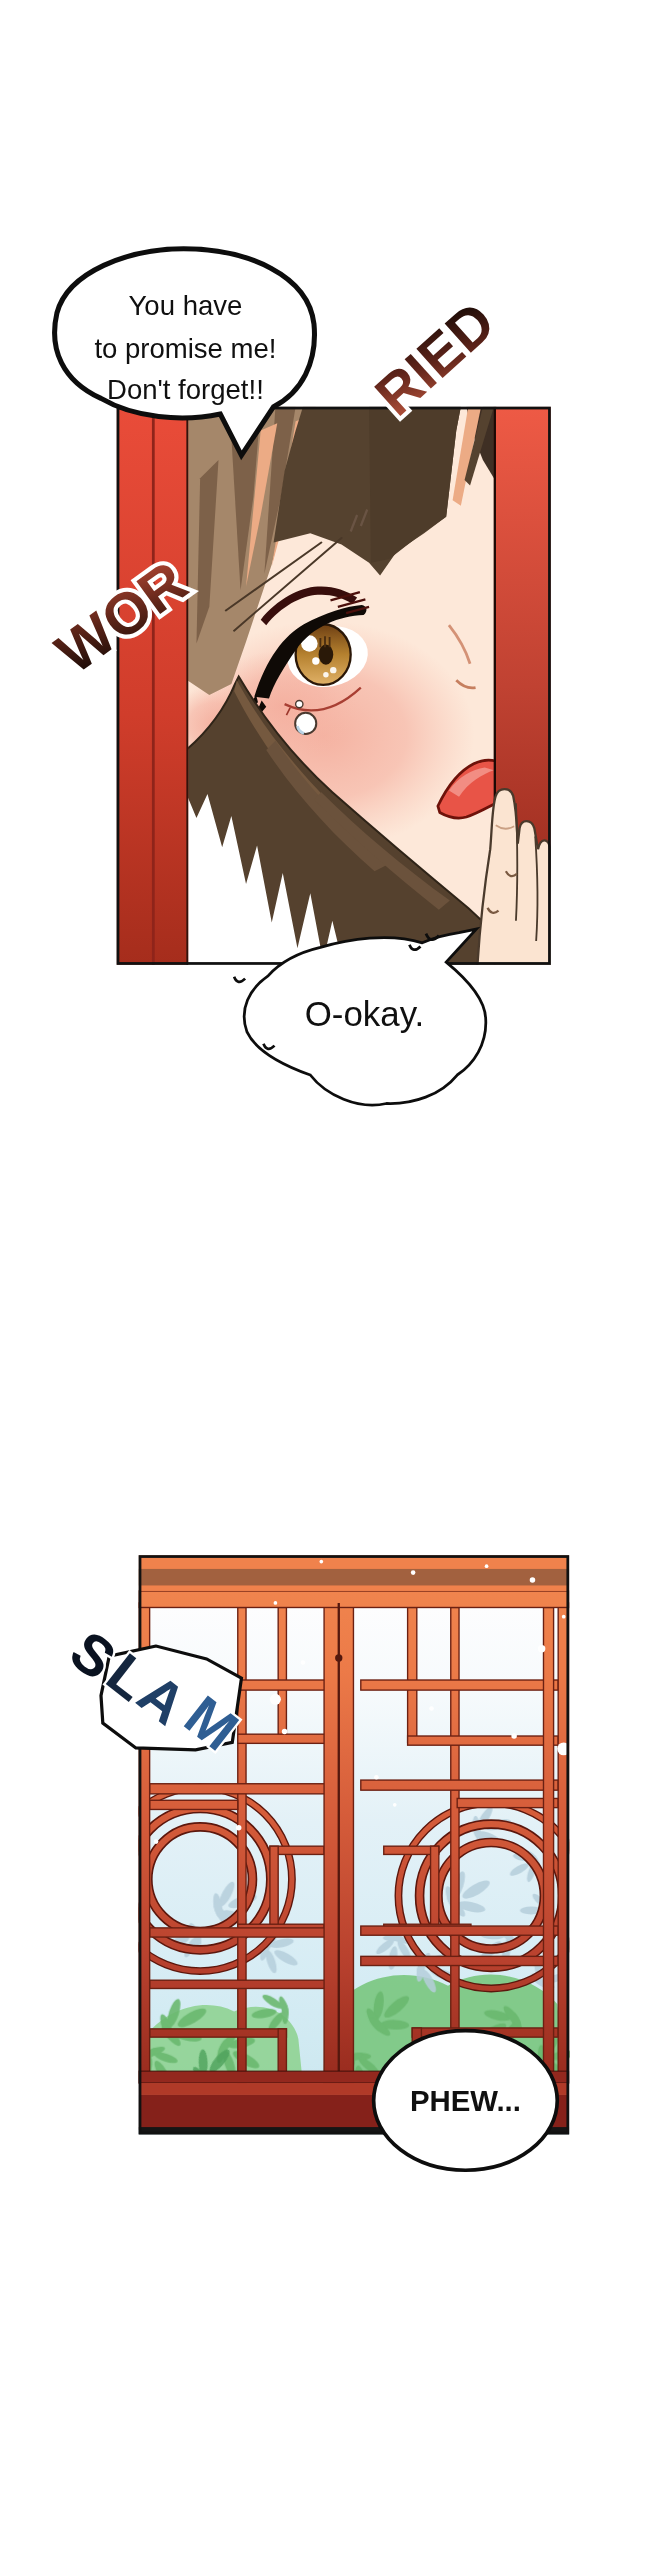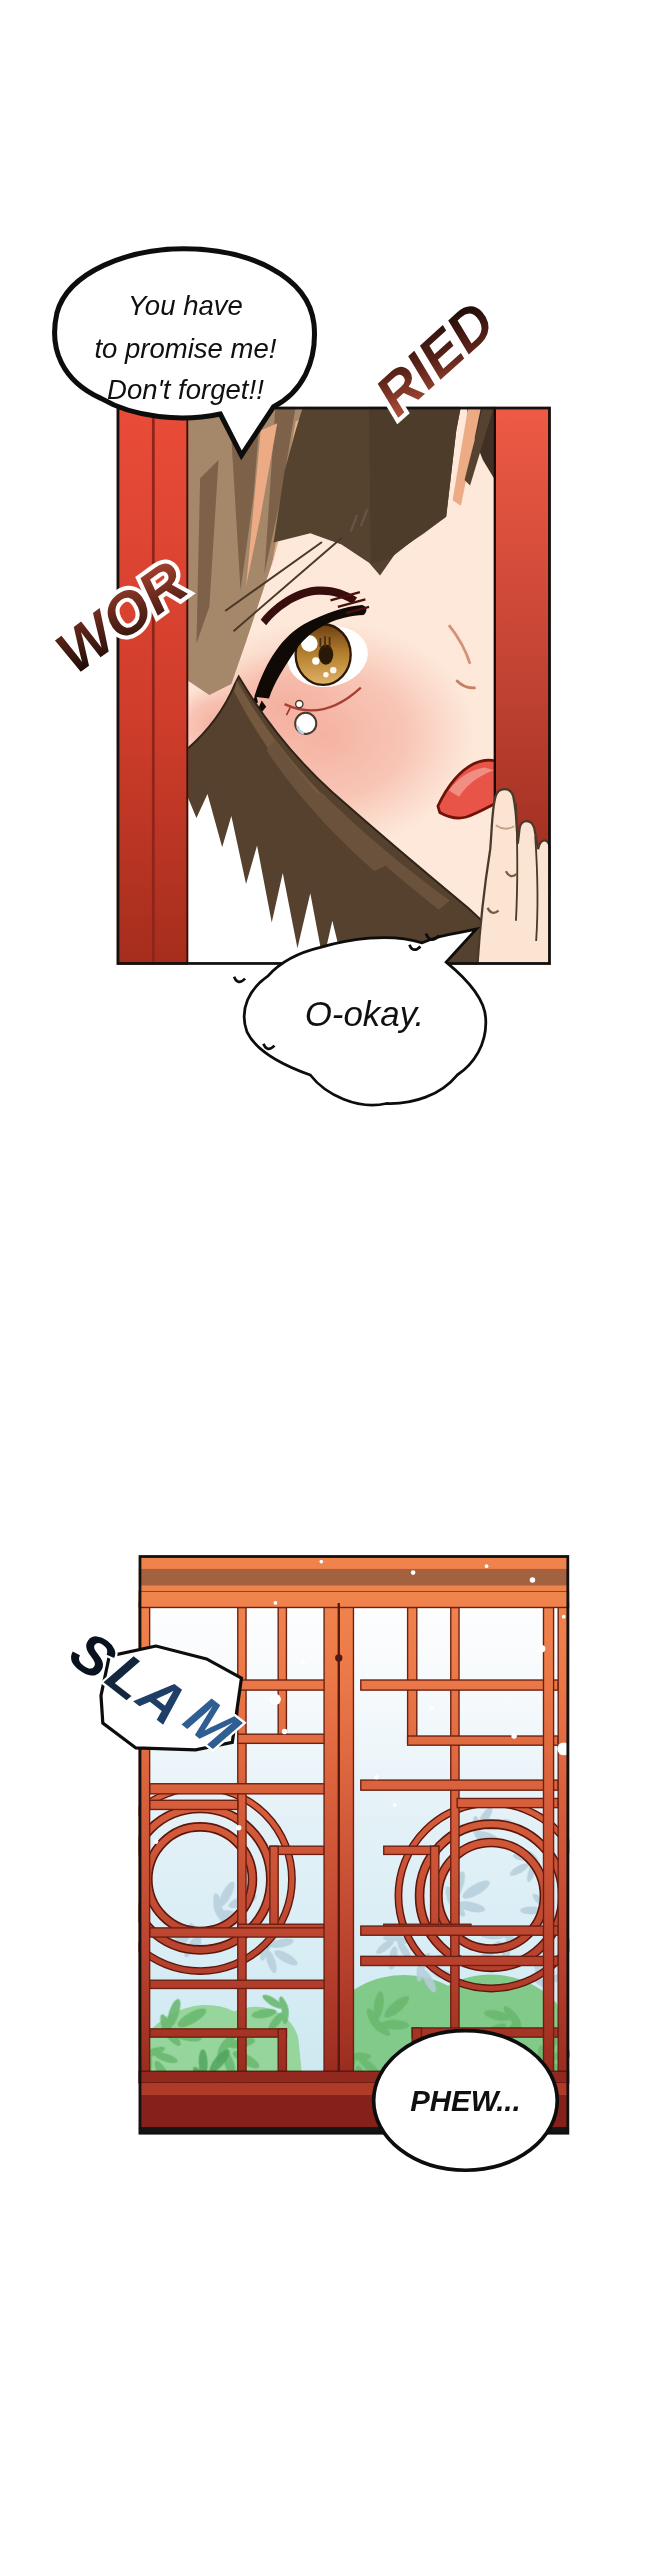--- a/index.html
+++ b/index.html
@@ -1,16 +1,16 @@
 <!DOCTYPE html>
 <html style="font-size:14.7px"><head>
 <meta charset="utf-8">
 <style>
   html,body{margin:0;padding:0;background:#ffffff;}
-  #page{position:relative;width:661px;height:2576px;background:#ffffff;overflow:hidden;font-family:"Liberation Sans",sans-serif;font-style:italic;}
+  #page{position:relative;width:661px;height:2576px;background:#ffffff;overflow:hidden;font-family:"Liberation Sans",sans-serif;}
   svg{display:block;}
 </style>
 </head>
 <body>
 <div id="page">
 <svg width="661" height="2576" viewBox="0 0 720 2804" xmlns="http://www.w3.org/2000/svg">
 <defs>
   <clipPath id="clipP1">
           <rect x="127" y="442" width="473" height="608"></rect>
         </clipPath>

